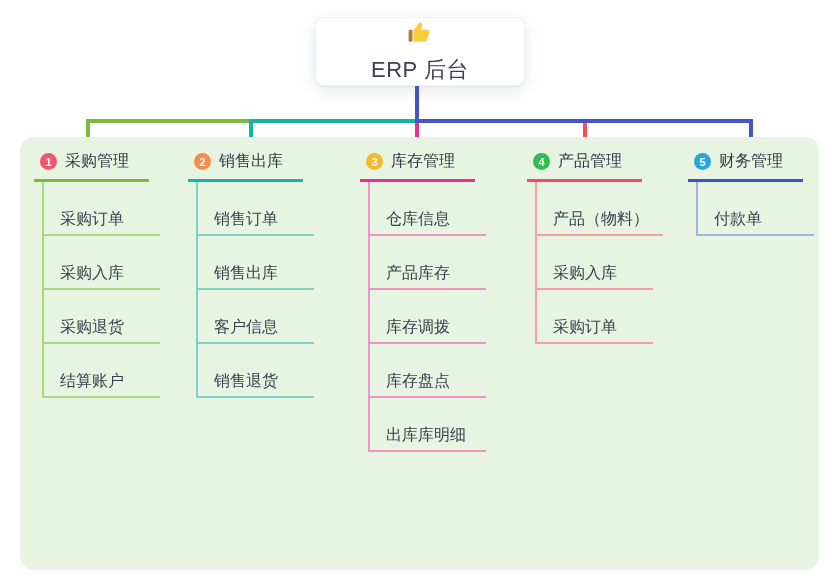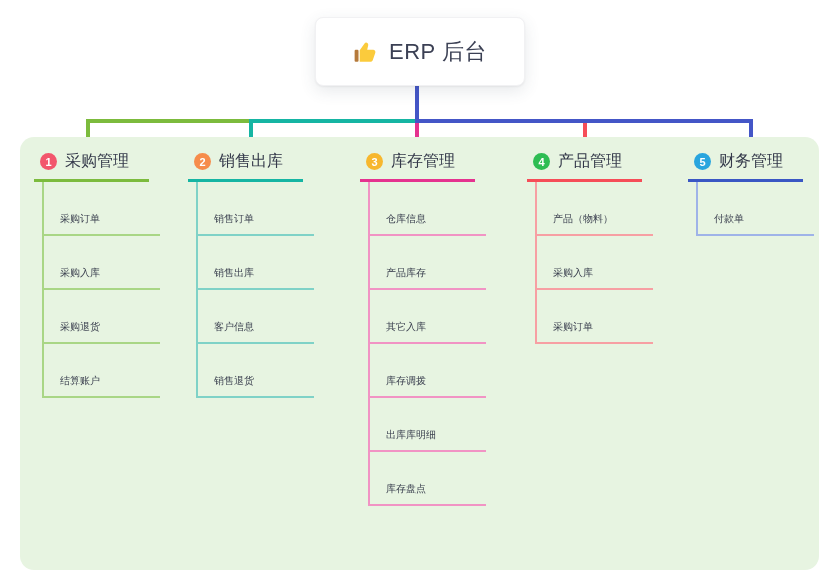--- a/index.html
+++ b/index.html
@@ -6,21 +6,21 @@
   #stage{
     position:relative;width:839px;height:588px;overflow:hidden;background:#ffffff;
     font-family:"Liberation Sans","DejaVu Sans",sans-serif;
   }
   
   .root-card{
     position:absolute;left:315px;top:17px;width:208px;height:67px;z-index:3;
     background:#fff;border:1px solid #f1f1f3;border-radius:8px;
     box-shadow:0 1px 2px rgba(0,0,0,.05),0 5px 16px rgba(60,70,90,.12);
     display:flex;align-items:center;justify-content:center;gap:10px;
-    font-size:22px;color:#3b4054;letter-spacing:.5px;
+    font-size:22px;color:#3b4054;letter-spacing:.5px;flex-direction:column;
   }
   .thumb-icon{display:flex;align-items:center;}
   
   .line{position:absolute;background:var(--c,#4456C7);}
   .v-root{left:415px;top:84px;width:4px;height:38px;}
   .bus{top:119px;height:4px;}
   .bus-green{left:86px;width:165px;}
   .bus-teal{left:249px;width:168px;}
   .bus-indigo{left:415px;width:338px;}
   .drop{top:119px;width:4px;height:28px;}
@@ -44,21 +44,21 @@
   .badge{
     width:17px;height:17px;border-radius:50%;background:var(--badge);
     color:#fff;font-size:11px;font-weight:bold;
     display:flex;align-items:center;justify-content:center;flex:0 0 17px;
   }
   .children{margin-left:8px;width:fit-content;}
   .child{
     width:fit-content;min-width:86px;white-space:nowrap;
     padding:29px 14px 7px 16px;
     border-left:2px solid var(--light);border-bottom:2px solid var(--light);
-    font-size:10px;color:#3c4150;line-height:16px;
+    font-size:16px;color:#3c4150;line-height:16px;
   }
   .branch-1{left:14px;}
   .branch-2{left:168px;}
   .branch-3{left:340px;}
   .branch-4{left:507px;}
   .branch-5{left:668px;}
 </style>
 </head>
 <body>
 
@@ -93,24 +93,23 @@
     </div>
 
     <div class="branch branch-3" style="--main: #E5328F; --light: #F193C4; --badge: #F7B72E;">
       <div class="branch-header">
         <span class="badge">3</span>
         <span>库存管理</span>
       </div>
       <div class="children">
         <div class="child">仓库信息</div>
         <div class="child">产品库存</div>
-        <div class="child">其它入库</div>
         <div class="child">库存调拨</div>
+        <div class="child">库存盘点</div>
         <div class="child">出库库明细</div>
-        <div class="child">库存盘点</div>
       </div>
     </div>
 
     <div class="branch branch-4" style="--main: #F64D58; --light: #F79FA3; --badge: #2EBD53;">
       <div class="branch-header">
         <span class="badge">4</span>
         <span>产品管理</span>
       </div>
       <div class="children">
         <div class="child">产品（物料）</div>

